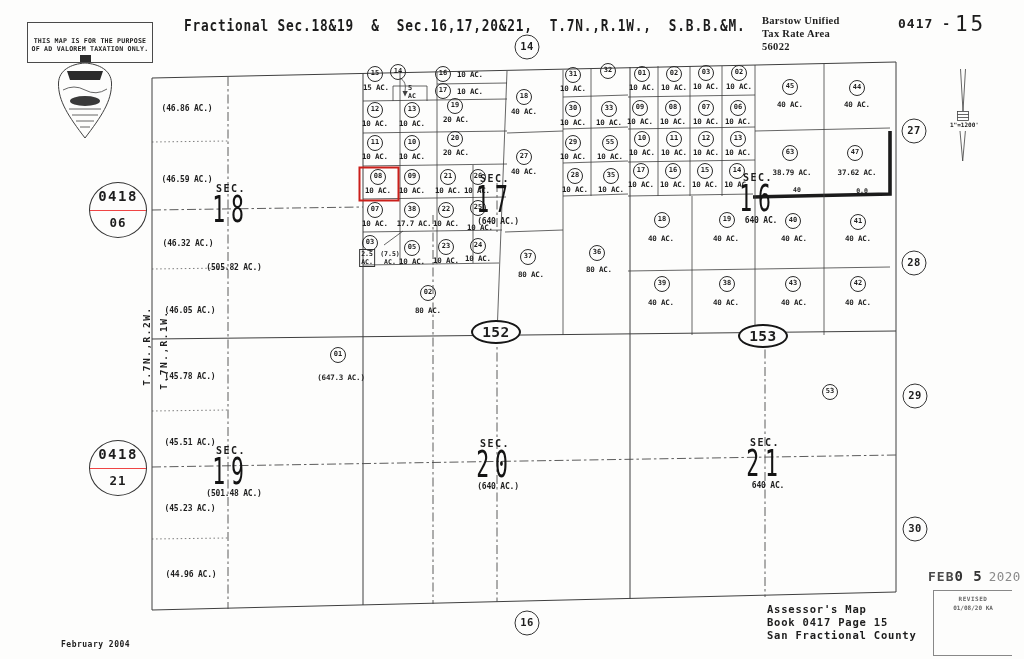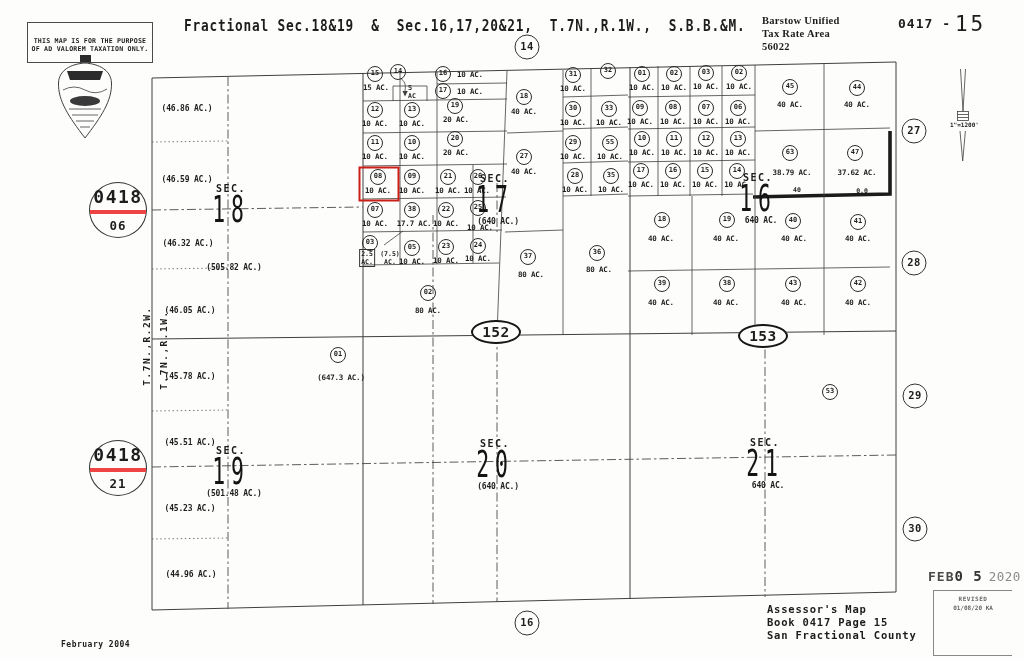--- a/index.html
+++ b/index.html
@@ -19,21 +19,21 @@
   .al{font-size:7.5px;font-weight:bold;letter-spacing:-.2px;}
   .frac{font-size:8px;font-weight:bold;letter-spacing:-.2px;}
   .secword{font-size:10px;font-weight:bold;letter-spacing:1.5px;}
   .secnum{font-size:37px;font-weight:400;letter-spacing:10px;color:#141414;
           transform:translate(-50%,-50%) scaleX(.58);}
   .secac{font-size:8px;font-weight:bold;letter-spacing:-.2px;}
   .edge{width:23px;height:23px;border:1.3px solid #333;border-radius:50%;background:#fdfdfc;
         font-size:10.5px;font-weight:bold;text-align:center;line-height:21px;letter-spacing:.5px;}
   .book{width:56px;height:54px;border:1.2px solid #333;border-radius:50%;background:#fdfdfc;
         text-align:center;font-weight:bold;}
-  .book .bktop{display:block;font-size:18px;letter-spacing:1.5px;line-height:27px;border-bottom:4px solid #ef4444;}
+  .book .bktop{display:block;font-size:14px;letter-spacing:1.5px;line-height:27px;border-bottom:1px solid #ef4444;}
   .book .bkbot{display:block;font-size:12.5px;letter-spacing:1px;line-height:24px;}
   .route{width:46px;height:20px;border:2.5px solid #161616;border-radius:50%;background:#fdfdfc;
          font-size:14.5px;font-weight:bold;text-align:center;line-height:20px;letter-spacing:.5px;}
   .town{font-size:9.5px;font-weight:bold;letter-spacing:1.5px;
         transform:translate(-50%,-50%) rotate(-90deg);}
   .misc{font-size:6.5px;font-weight:bold;white-space:pre-line;text-align:center;line-height:8px;}
   .miscbox{border:.8px solid #333;padding:0 1px;}
   .redbox{border:2.6px solid #cb1f1a;background:transparent;}
 
   .disclaimer{left:27px;top:22px;width:124px;height:25px;border:1px solid #4a4a4a;

